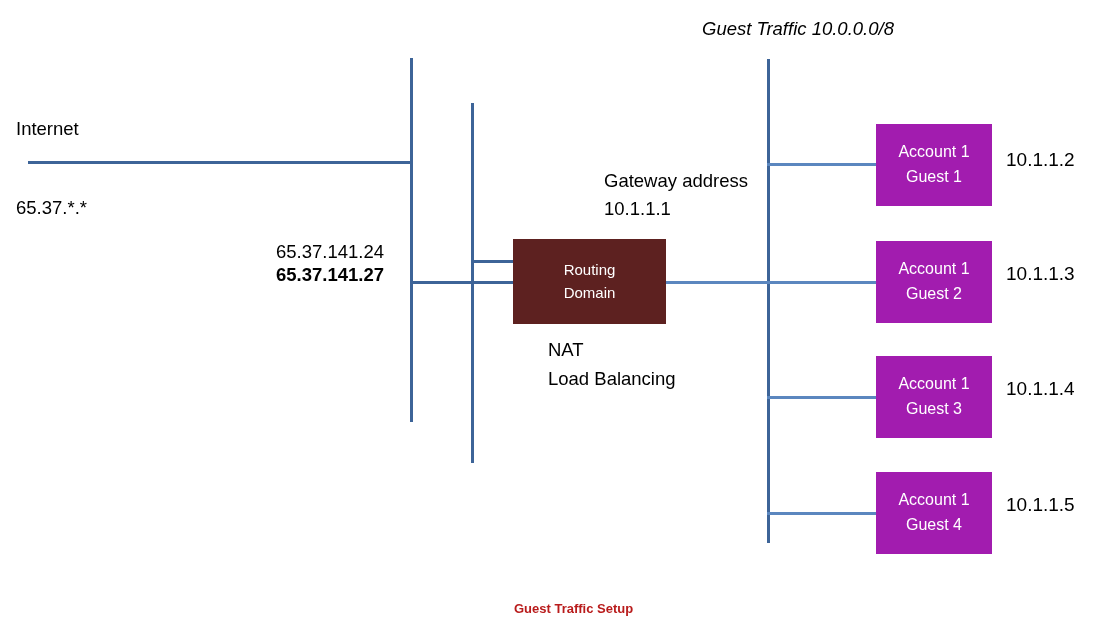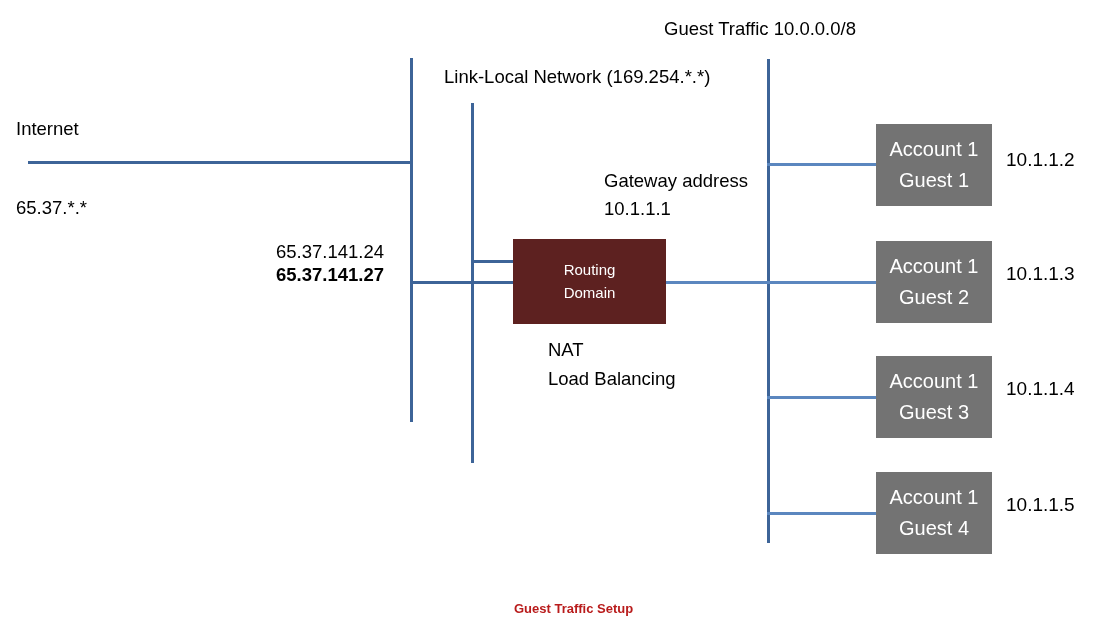--- a/index.html
+++ b/index.html
@@ -43,27 +43,27 @@
   .hline.light {
     background: #5b87bf;
     height: 3px;
   }
 
   
   .guest-box {
     position: absolute;
     width: 116px;
     height: 82px;
-    background: #737373;
+    background: #a21caf;
     color: #ffffff;
     display: flex;
     flex-direction: column;
     align-items: center;
     justify-content: center;
-    font-size: 20px;
+    font-size: 16px;
     line-height: 1.55;
   }
   .guest-box span { display: block; }
 
   .routing-box {
     position: absolute;
     left: 513px;
     top: 239px;
     width: 153px;
     height: 85px;
@@ -92,23 +92,22 @@
     color: #b91c1c;
     white-space: pre;
   }
 </style>
 </head>
 <body>
 
 <div id="canvas">
 
 
-  <div class="lbl" style="left:444px; top:65px;">Link-Local Network (169.254.*.*)</div>
 
-  <div class="lbl" style="left:664px; top:17px;">Guest Traffic 10.0.0.0/8</div>
+  <div class="lbl" style="left:702px; top:17px;font-style:italic;">Guest Traffic 10.0.0.0/8</div>
 
   <div class="lbl" style="left:16px; top:117px;">Internet</div>
 
   <div class="lbl" style="left:16px; top:196px;">65.37.*.*</div>
 
   <div class="lbl" style="left:276px; top:240px;">65.37.141.24</div>
 
   <div class="lbl" style="left:276px; top:263px;font-weight:bold;">65.37.141.27</div>
 
   <div class="lbl" style="left:604px; top:169px;">Gateway address</div>

